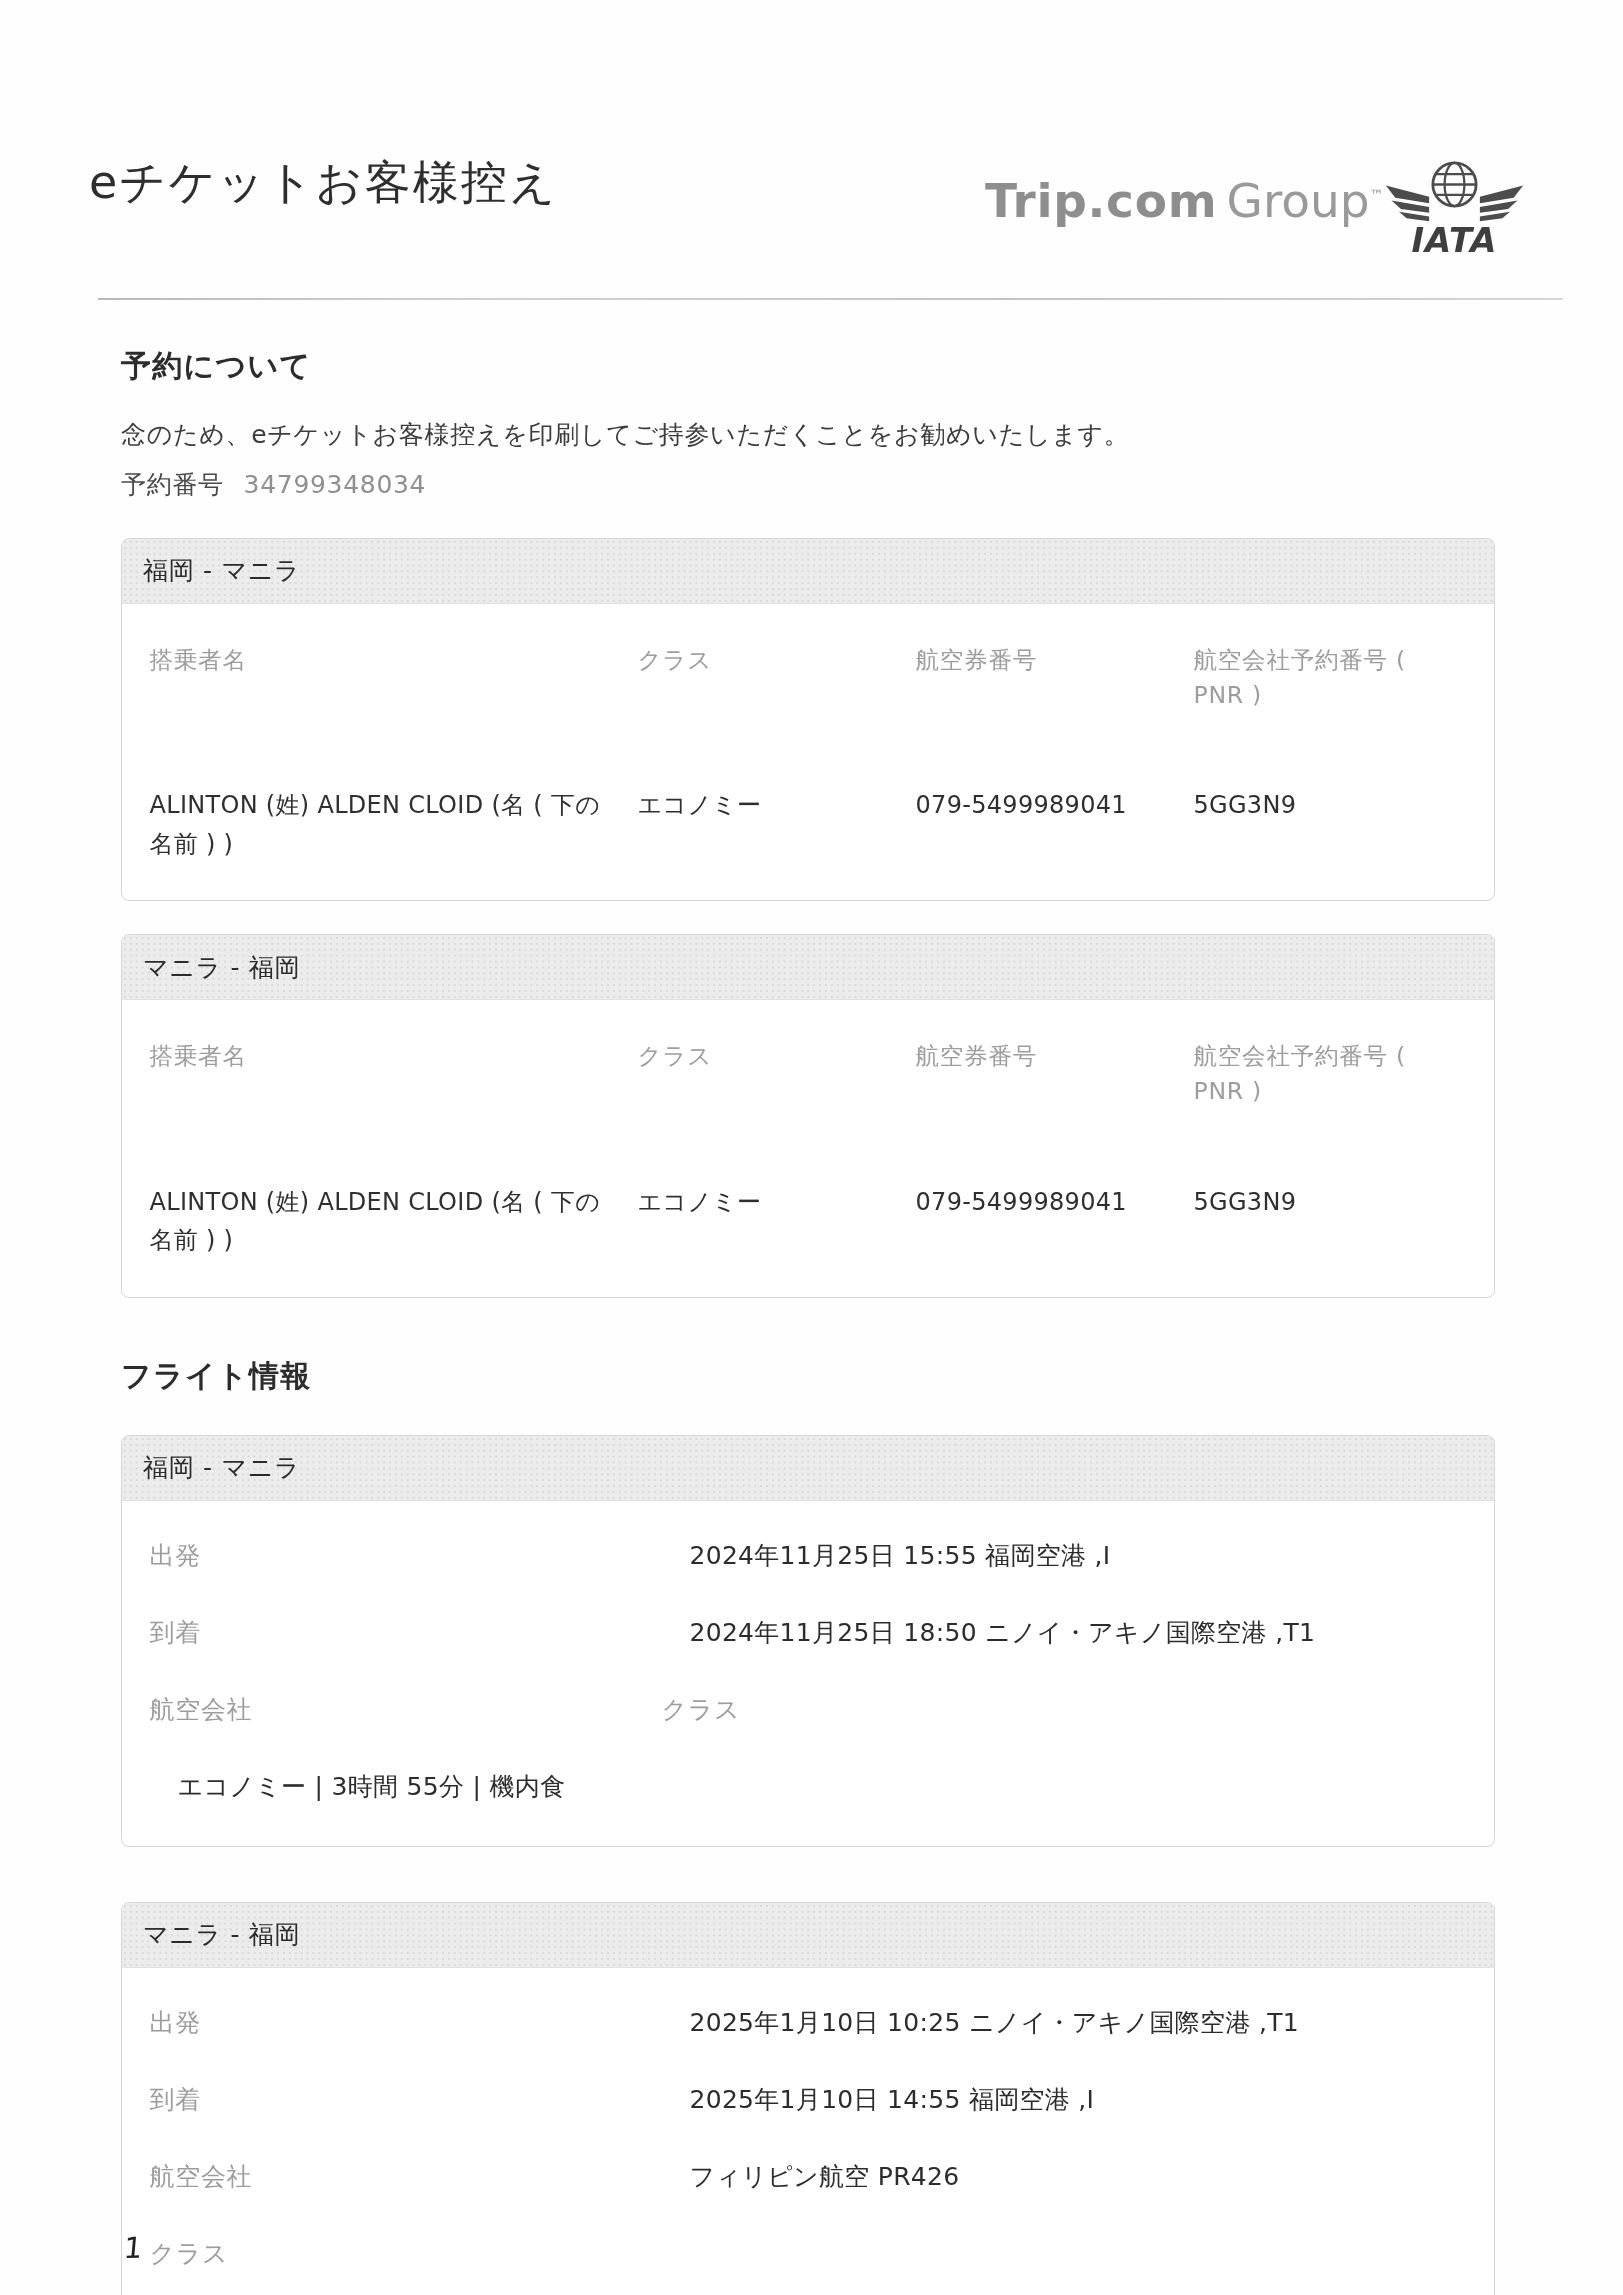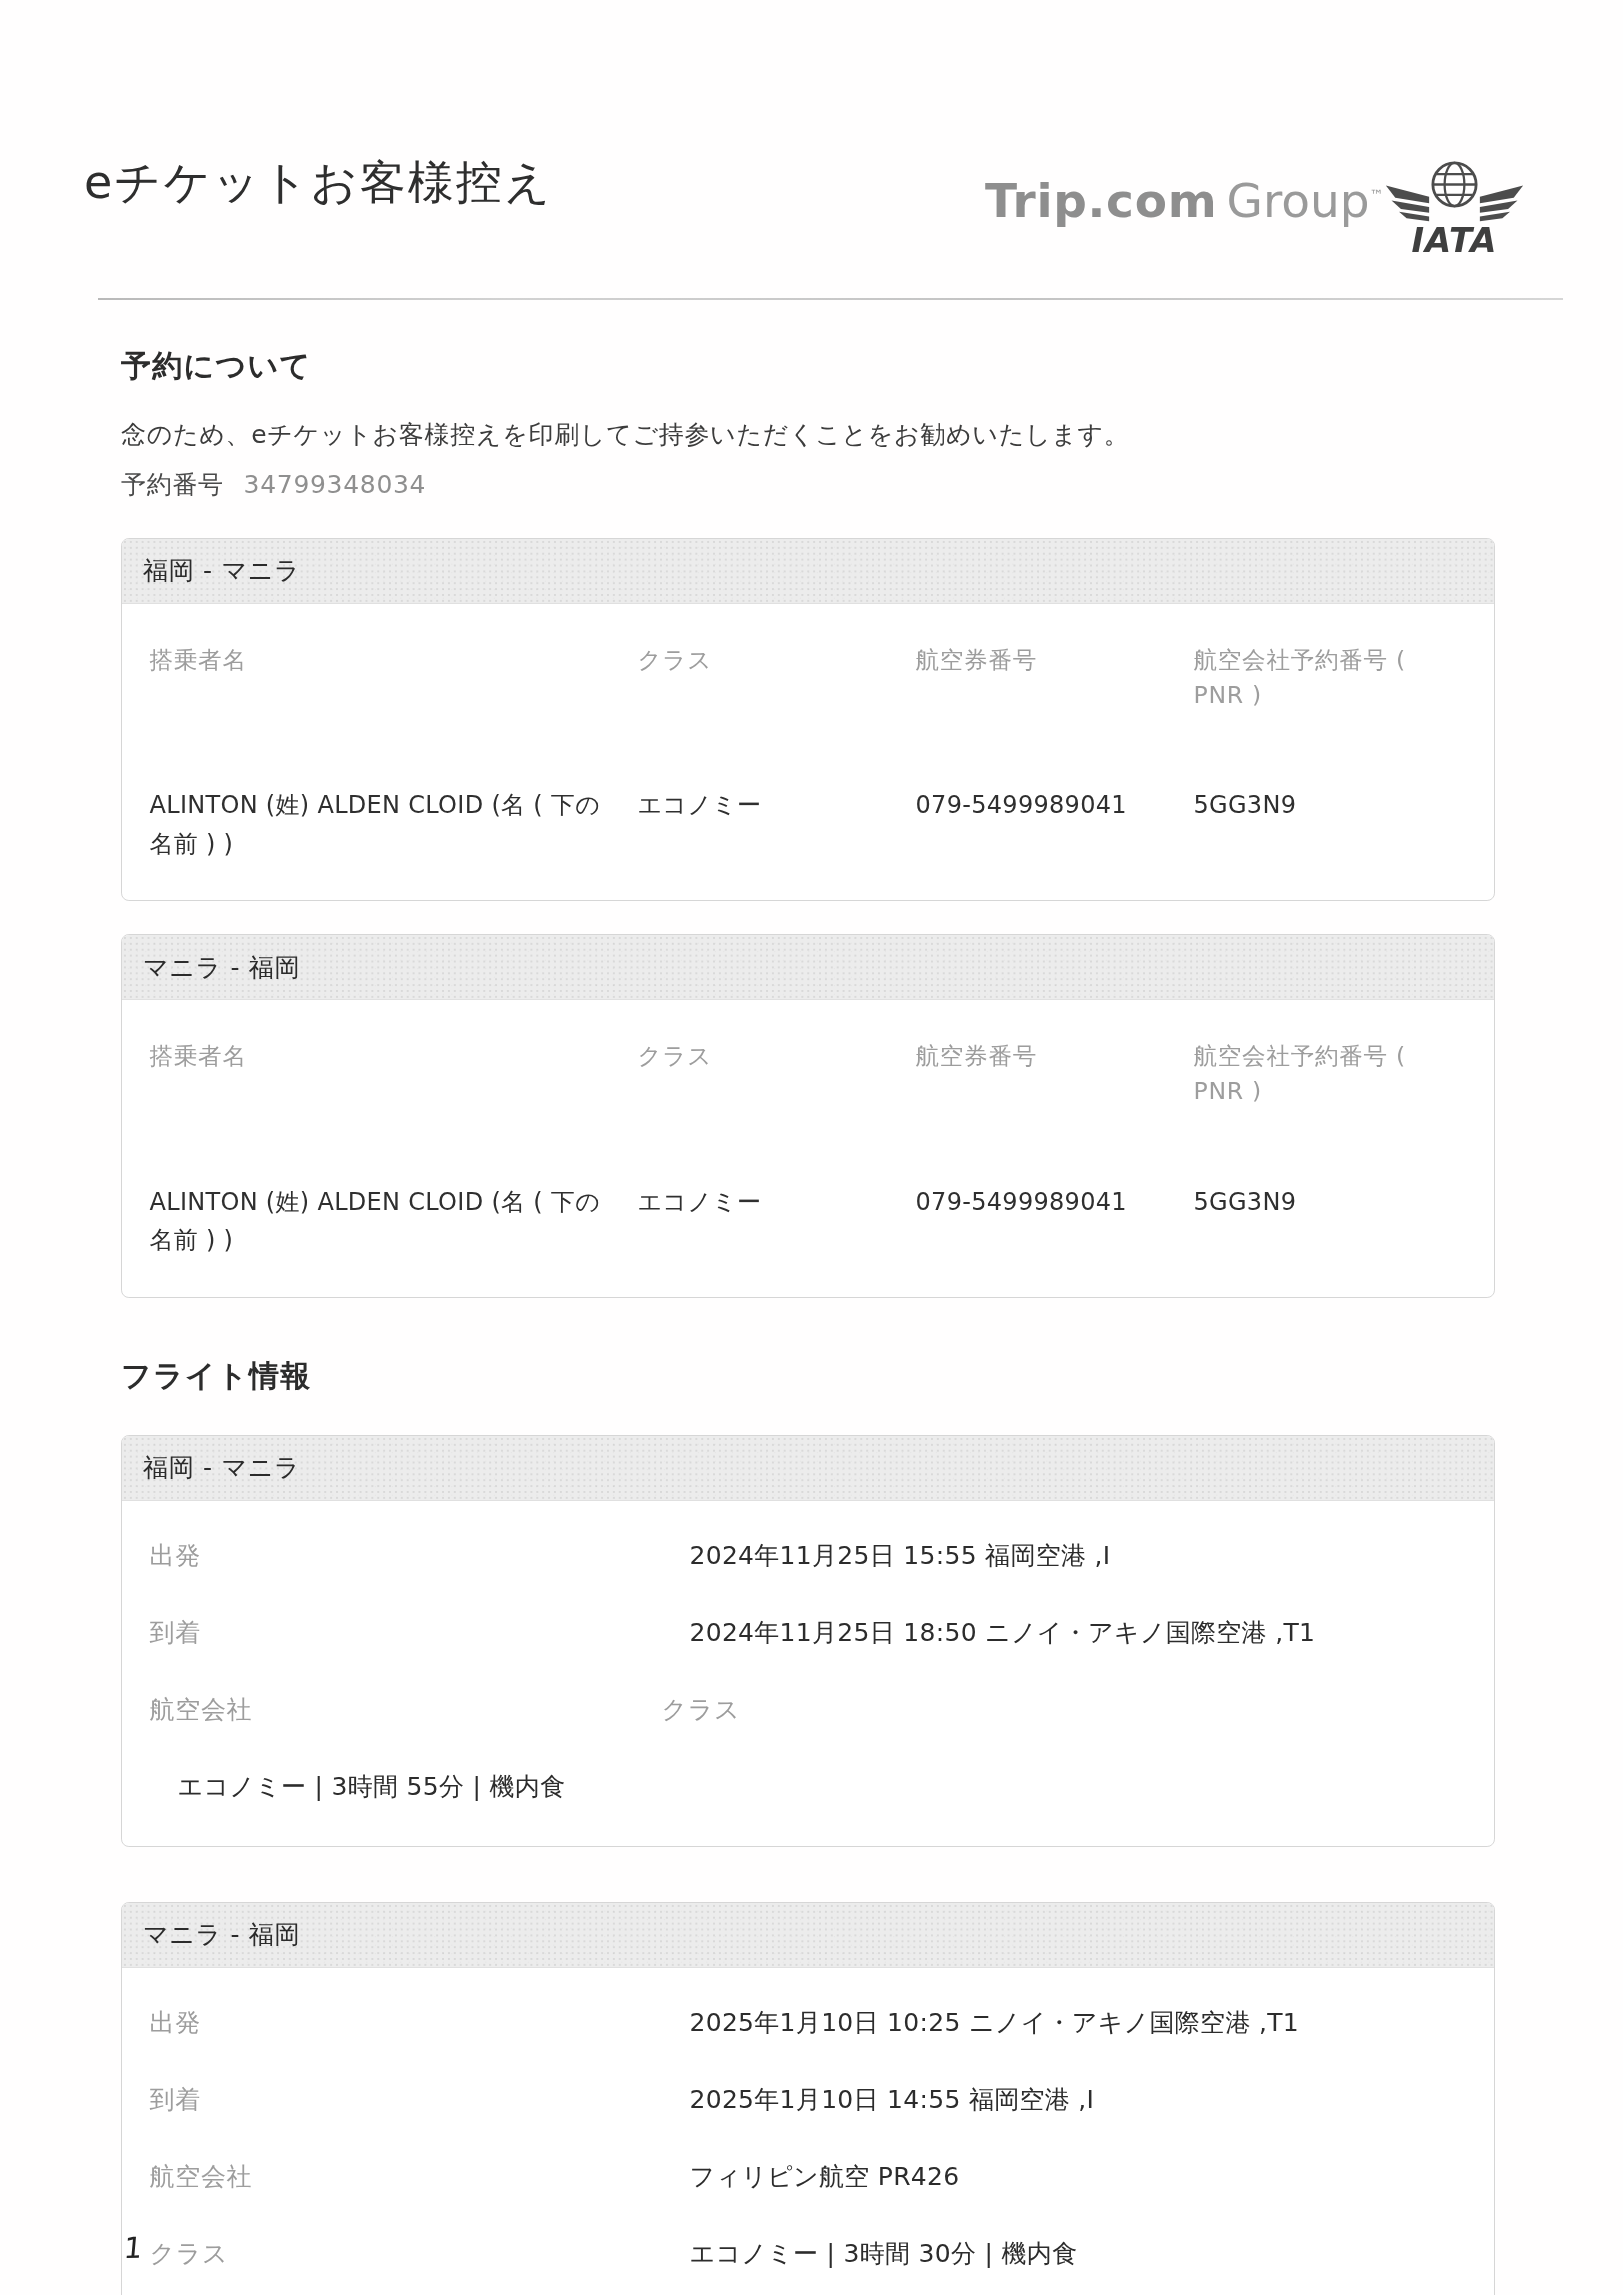--- a/index.html
+++ b/index.html
@@ -4,21 +4,21 @@
 <style>
   * { margin:0; padding:0; box-sizing:border-box; }
   html,body { background:#ffffff; }
   body { font-family:"DejaVu Sans","Liberation Sans",sans-serif; color:#333; }
   .page {
     position:relative; width:1623px; height:2295px; margin:0 auto;
     background:#fffefe; overflow:hidden;
   }
   
   .doc-header { display:flex; justify-content:space-between; align-items:flex-start;
-    padding:152px 98px 0 84px; }
+    padding:152px 98px 0 49px;margin-left:40px; }
   .doc-title { font-size:46px; font-weight:500; color:#2e2e2e; letter-spacing:2px; }
   .logos { display:flex; align-items:flex-start; margin-top:6.5px; }
   .tripcom { font-size:47px; color:#8e8e8e; line-height:1; white-space:nowrap; margin-top:18.3px; }
   .tripcom .tc-bold { font-weight:700; letter-spacing:0.7px; }
   .tripcom .tc-group { font-weight:400; color:#9a9a9a; margin-left:9.2px; }
   .tripcom .tc-tm { font-size:14.4px; vertical-align:super; color:#9a9a9a; }
   .iata { display:flex; flex-direction:column; align-items:center; width:141px; }
   .divider { margin:41px 60px 0 98px; height:2px;
     background:linear-gradient(to right,#b9b9b9,#d2d2d2 28%,#c3c3c3 62%,#d6d6d6); }
   
@@ -159,21 +159,20 @@
           <span class="card-route">マニラ - 福岡</span>
         </div>
         <div class="flight-grid">
           <span class="cell-label">出発</span>
           <span class="cell-value">2025年1月10日 10:25 ニノイ・アキノ国際空港 ,T1</span>
           <span class="cell-label">到着</span>
           <span class="cell-value">2025年1月10日 14:55 福岡空港 ,I</span>
           <span class="cell-label">航空会社</span>
           <span class="cell-value">フィリピン航空 PR426</span>
           <span class="cell-label">クラス</span>
-          <span class="cell-value">エコノミー | 3時間 30分 | 機内食</span>
         </div>
       </div>
     </section>
 
   </div>
 
   <div class="page-number">1</div>
 </div>
 
 

